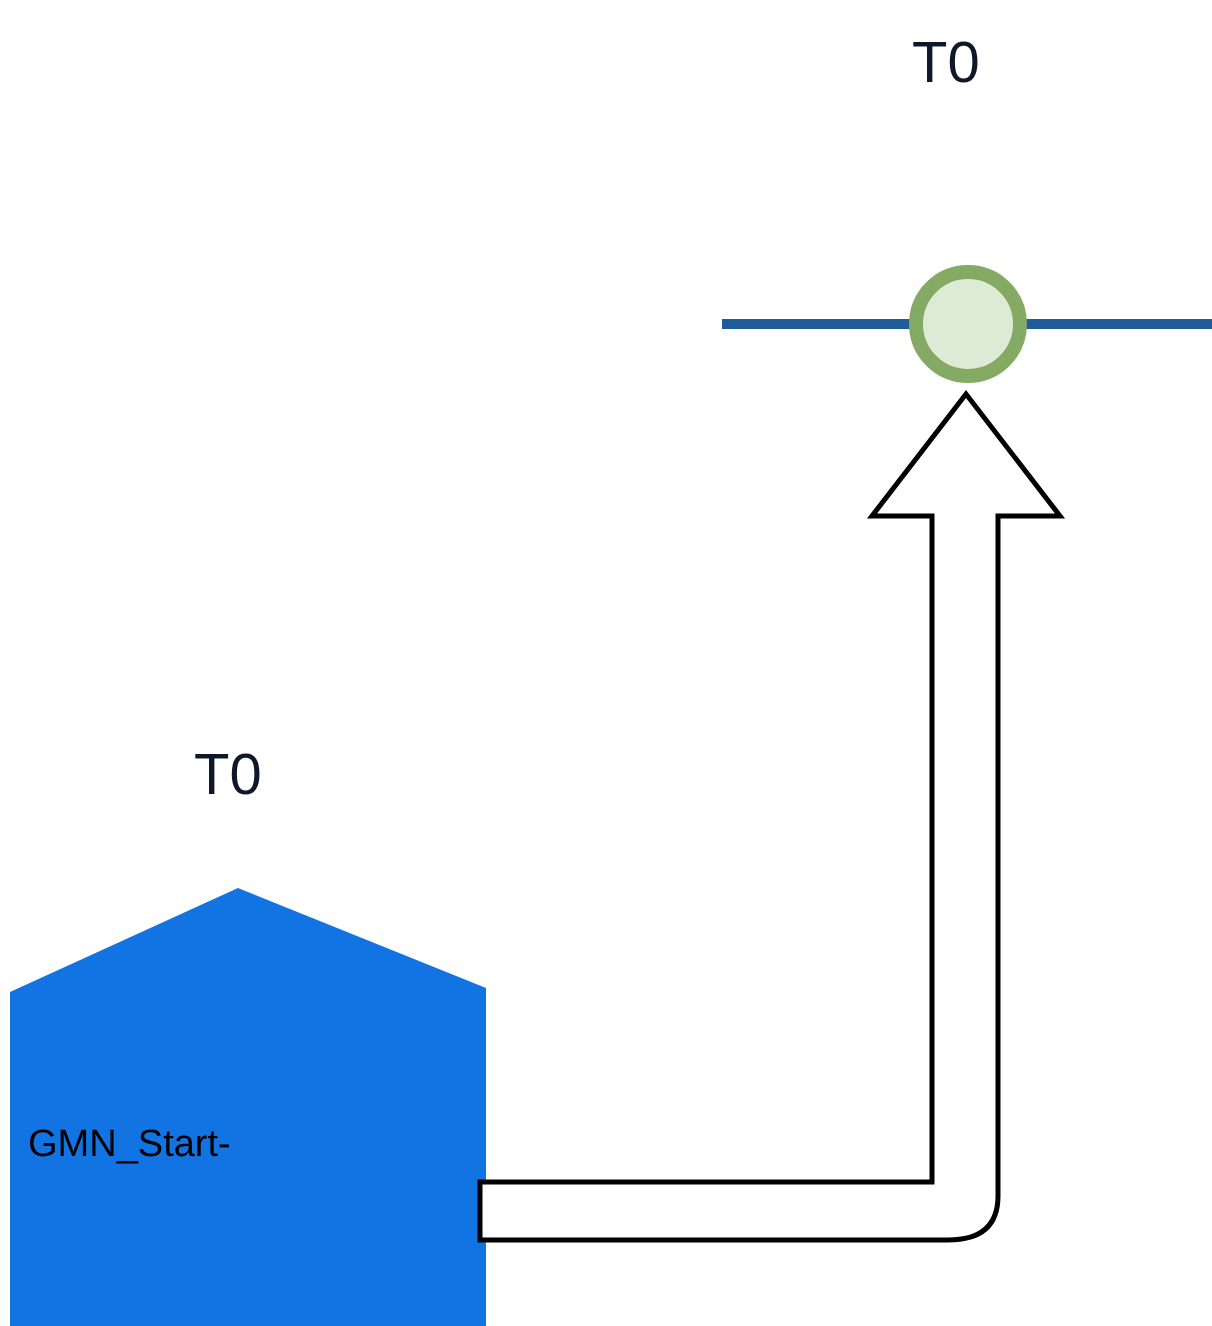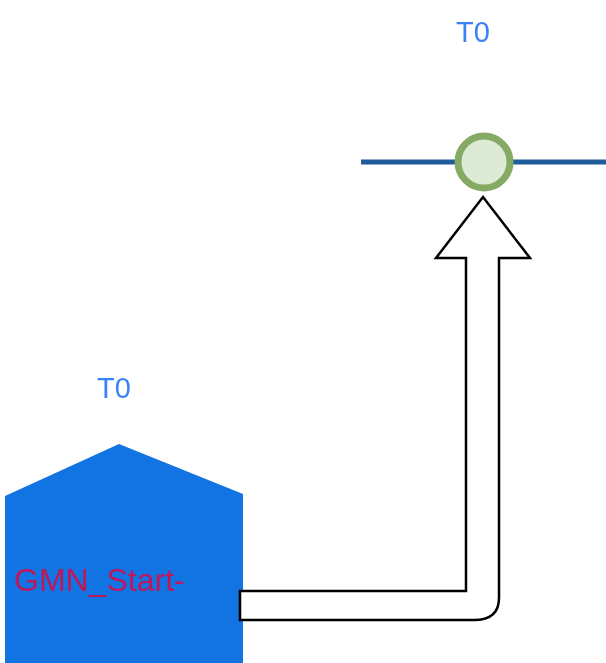--- a/index.html
+++ b/index.html
@@ -19,37 +19,37 @@
     position: absolute;
     left: 0;
     top: 0;
     width: 606px;
     height: 663px;
   }
   .label {
     position: absolute;
     font-size: 29px;
     line-height: 1.15;
-    color: #3b82f6;
+    color: #0f172a;
     white-space: nowrap;
   }
   .label-top-t0 {
     left: 456px;
     top: 16px;
   }
   .label-box-t0 {
     left: 97px;
     top: 372px;
   }
   .box-text {
     position: absolute;
     left: 14px;
     width: 225px;
-    color: #be185d;
-    font-size: 32px;
+    color: #000000;
+    font-size: 19px;
     line-height: 1.15;
     white-space: nowrap;
   }
   .box-text-line1 { top: 562px; }
   .box-text-line2 { top: 607px; }
 </style>
 </head>
 <body>
 
 <div class="canvas">

